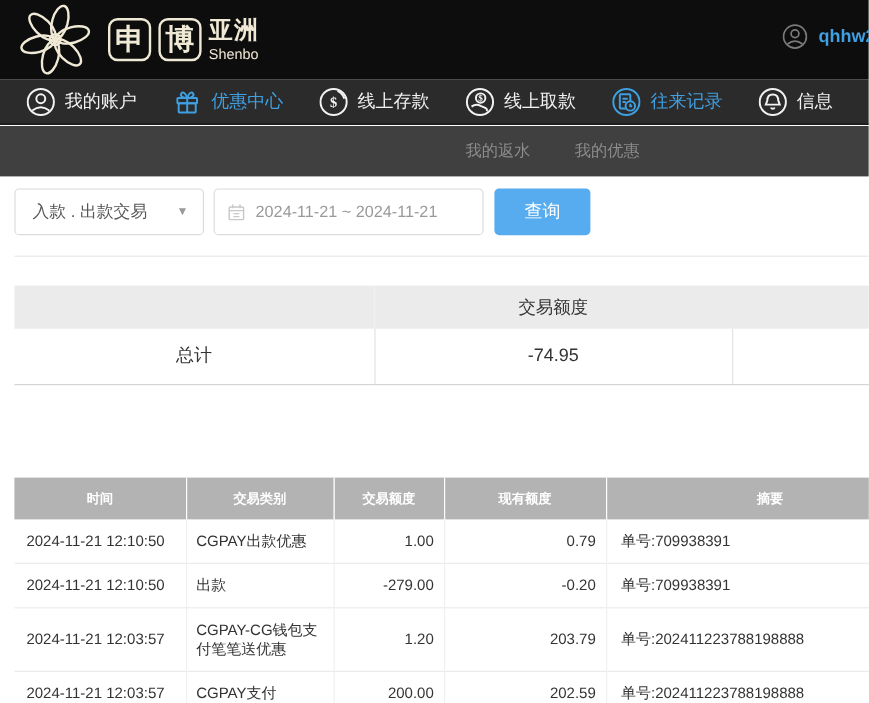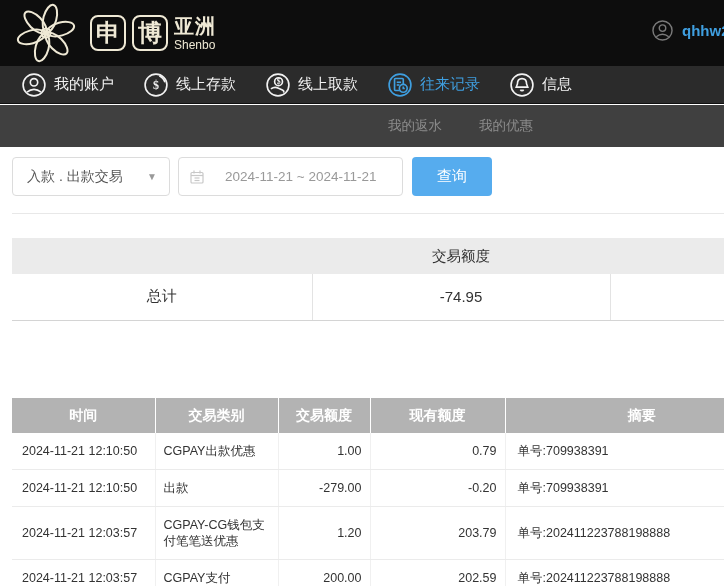--- a/index.html
+++ b/index.html
@@ -32,21 +32,21 @@
             display:flex; align-items:center; padding-left:388px; gap:37px; }
   .subnav-item { color:#8c8c8c; font-size:13.5px; cursor:pointer; white-space:nowrap; }
 
   
   .filter-row { position:absolute; top:157px; left:12px; display:flex; align-items:center; }
   .select-box { width:158px; height:39px; border:1px solid #dcdcdc; border-radius:4px; background:#fff;
                 display:flex; align-items:center; justify-content:space-between; padding:0 12px 0 14px;
                 font-size:14px; color:#555; cursor:pointer; }
   .select-caret { font-size:10px; color:#999; }
   .date-box { width:225px; height:39px; border:1px solid #dcdcdc; border-radius:4px; background:#fff;
-              display:flex; align-items:center; gap:20px; padding:0 10px; margin-left:8px;
+              display:flex; align-items:center; gap:8px; padding:0 10px; margin-left:8px;
               font-size:13.5px; color:#999; cursor:pointer; }
   .quick-group { display:flex; margin-left:8px; }
   .quick-btn { width:82px; height:39px; background:#fff; border:1px solid #dcdcdc; color:#b8b8b8;
                font-size:15px; cursor:pointer; font-family:inherit; }
   .quick-btn + .quick-btn { margin-left:-1px; }
   .quick-btn:first-child { border-radius:4px 0 0 4px; }
   .quick-btn:last-child { border-radius:0 4px 4px 0; }
   .quick-btn.active { border:1px solid #4a9fe0; color:#4a9fe0; position:relative; z-index:1; }
   .query-btn { width:80px; height:39px; margin-left:9px; background:#56acee; border:none; border-radius:4px;
                color:#fff; font-size:15px; cursor:pointer; font-family:inherit; flex:none; }
@@ -55,21 +55,21 @@
 
   
   .summary-table { position:absolute; top:238px; left:12px; width:766px; border-collapse:collapse; table-layout:fixed; }
   .summary-table th { background:#ebebeb; height:36px; font-size:14.5px; font-weight:normal; color:#333; text-align:center; }
   .summary-table td { background:#fff; height:46px; font-size:15px; color:#333; text-align:center;
                       border-bottom:1px solid #d4d4d4; }
   .summary-table td + td { border-left:1px solid #e3e3e3; }
 
   
   .data-table { position:absolute; top:398px; left:12px; width:766px; border-collapse:collapse; table-layout:fixed; }
-  .data-table th { background:#b3b3b3; color:#fff; font-size:14px; font-weight:bold; height:35px; text-align:center;margin-left:31px; }
+  .data-table th { background:#b3b3b3; color:#fff; font-size:11px; font-weight:bold; height:35px; text-align:center;margin-left:31px; }
   .data-table th + th { border-left:1px solid #fff; }
   .data-table td { background:#fff; font-size:12.5px; color:#333; padding:10px 8px; line-height:16px;
                    border-bottom:1px solid #ebebeb; vertical-align:middle; }
   .data-table td + td { border-left:1px solid #f0f0f0; }
   .data-table td.c0 { padding-left:10px; }
   .data-table td.c2, .data-table td.c3 { text-align:right; }
   .data-table td.c4 { padding-left:12px; }
 </style>
 </head>
 <body>
@@ -128,20 +128,32 @@
       <svg width="24" height="24" viewBox="0 0 22 22">
         <g fill="none" stroke="currentColor" stroke-width="1.5">
           <circle cx="11" cy="11" r="10"></circle>
           <circle cx="11" cy="8.5" r="3.4"></circle>
           <path d="M4.5,17.5 Q11,12.5 17.5,17.5"></path>
         </g>
       </svg>
       <span>我的账户</span>
     </div>
 
+    <div class="nav-item active">
+      <svg width="24" height="24" viewBox="0 0 22 22">
+        <g fill="none" stroke="currentColor" stroke-width="1.5">
+          <rect x="3.5" y="8" width="15" height="4" rx="0.5"></rect>
+          <rect x="4.5" y="12" width="13" height="7" rx="0.5"></rect>
+          <line x1="11" y1="8" x2="11" y2="19"></line>
+          <path d="M11,8 C7,8 5.5,6 6.5,4.5 C7.5,3 10,3.8 11,8 Z"></path>
+          <path d="M11,8 C15,8 16.5,6 15.5,4.5 C14.5,3 12,3.8 11,8 Z"></path>
+        </g>
+      </svg>
+      <span>优惠中心</span>
+    </div>
 
     <div class="nav-item">
       <svg width="24" height="24" viewBox="0 0 22 22">
         <g fill="none" stroke="currentColor" stroke-width="1.5">
           <circle cx="11" cy="11" r="10"></circle>
           <path d="M14,2.5 Q18,4.5 19.2,8.5"></path>
           <text x="11" y="15" font-size="11" text-anchor="middle" fill="currentColor" stroke="none" font-weight="bold">$</text>
         </g>
       </svg>
       <span>线上存款</span>

